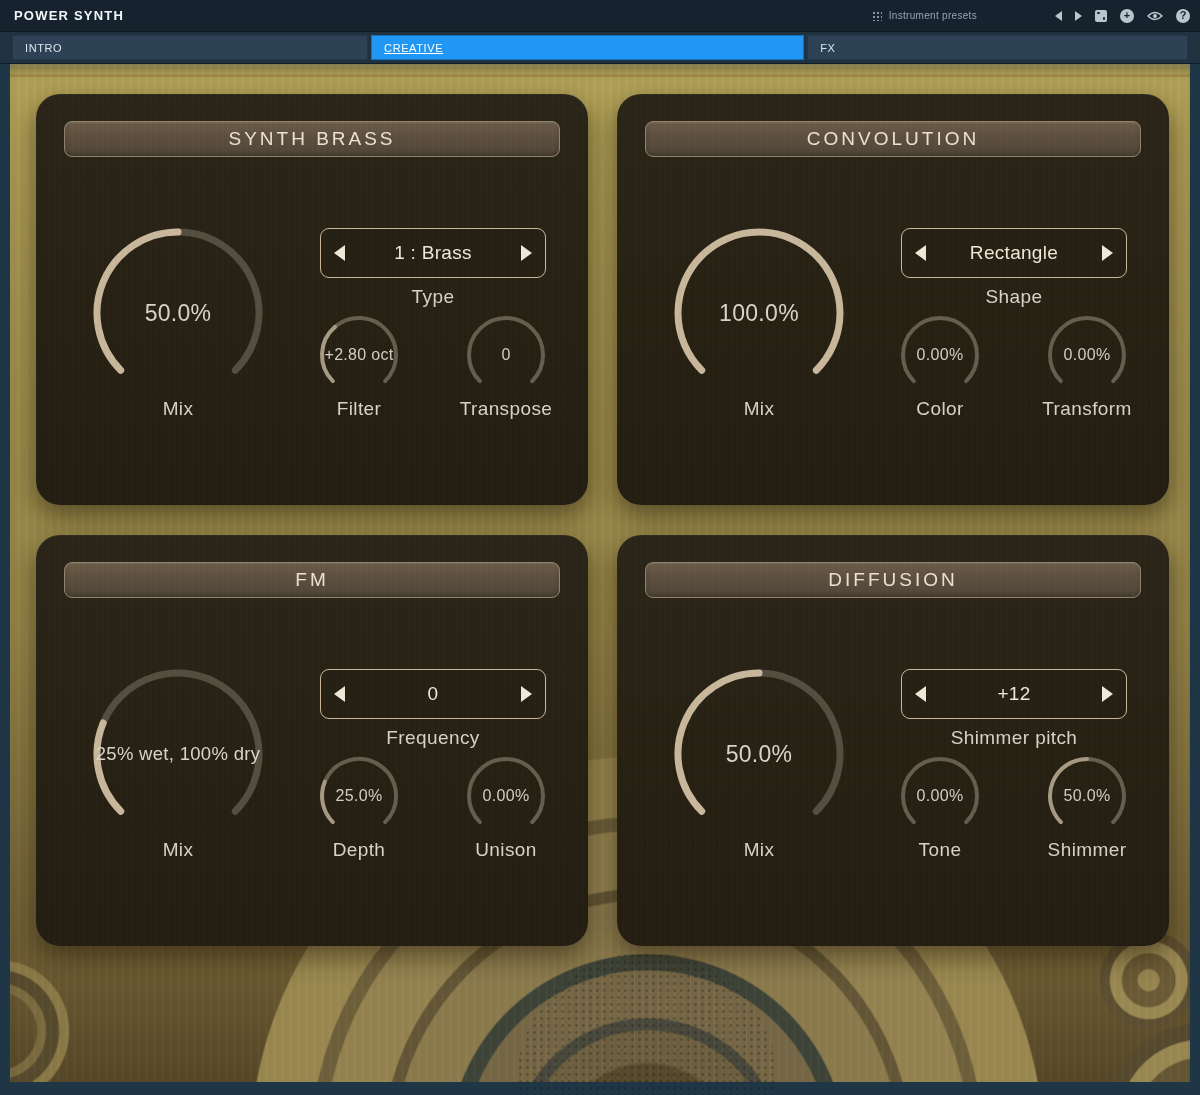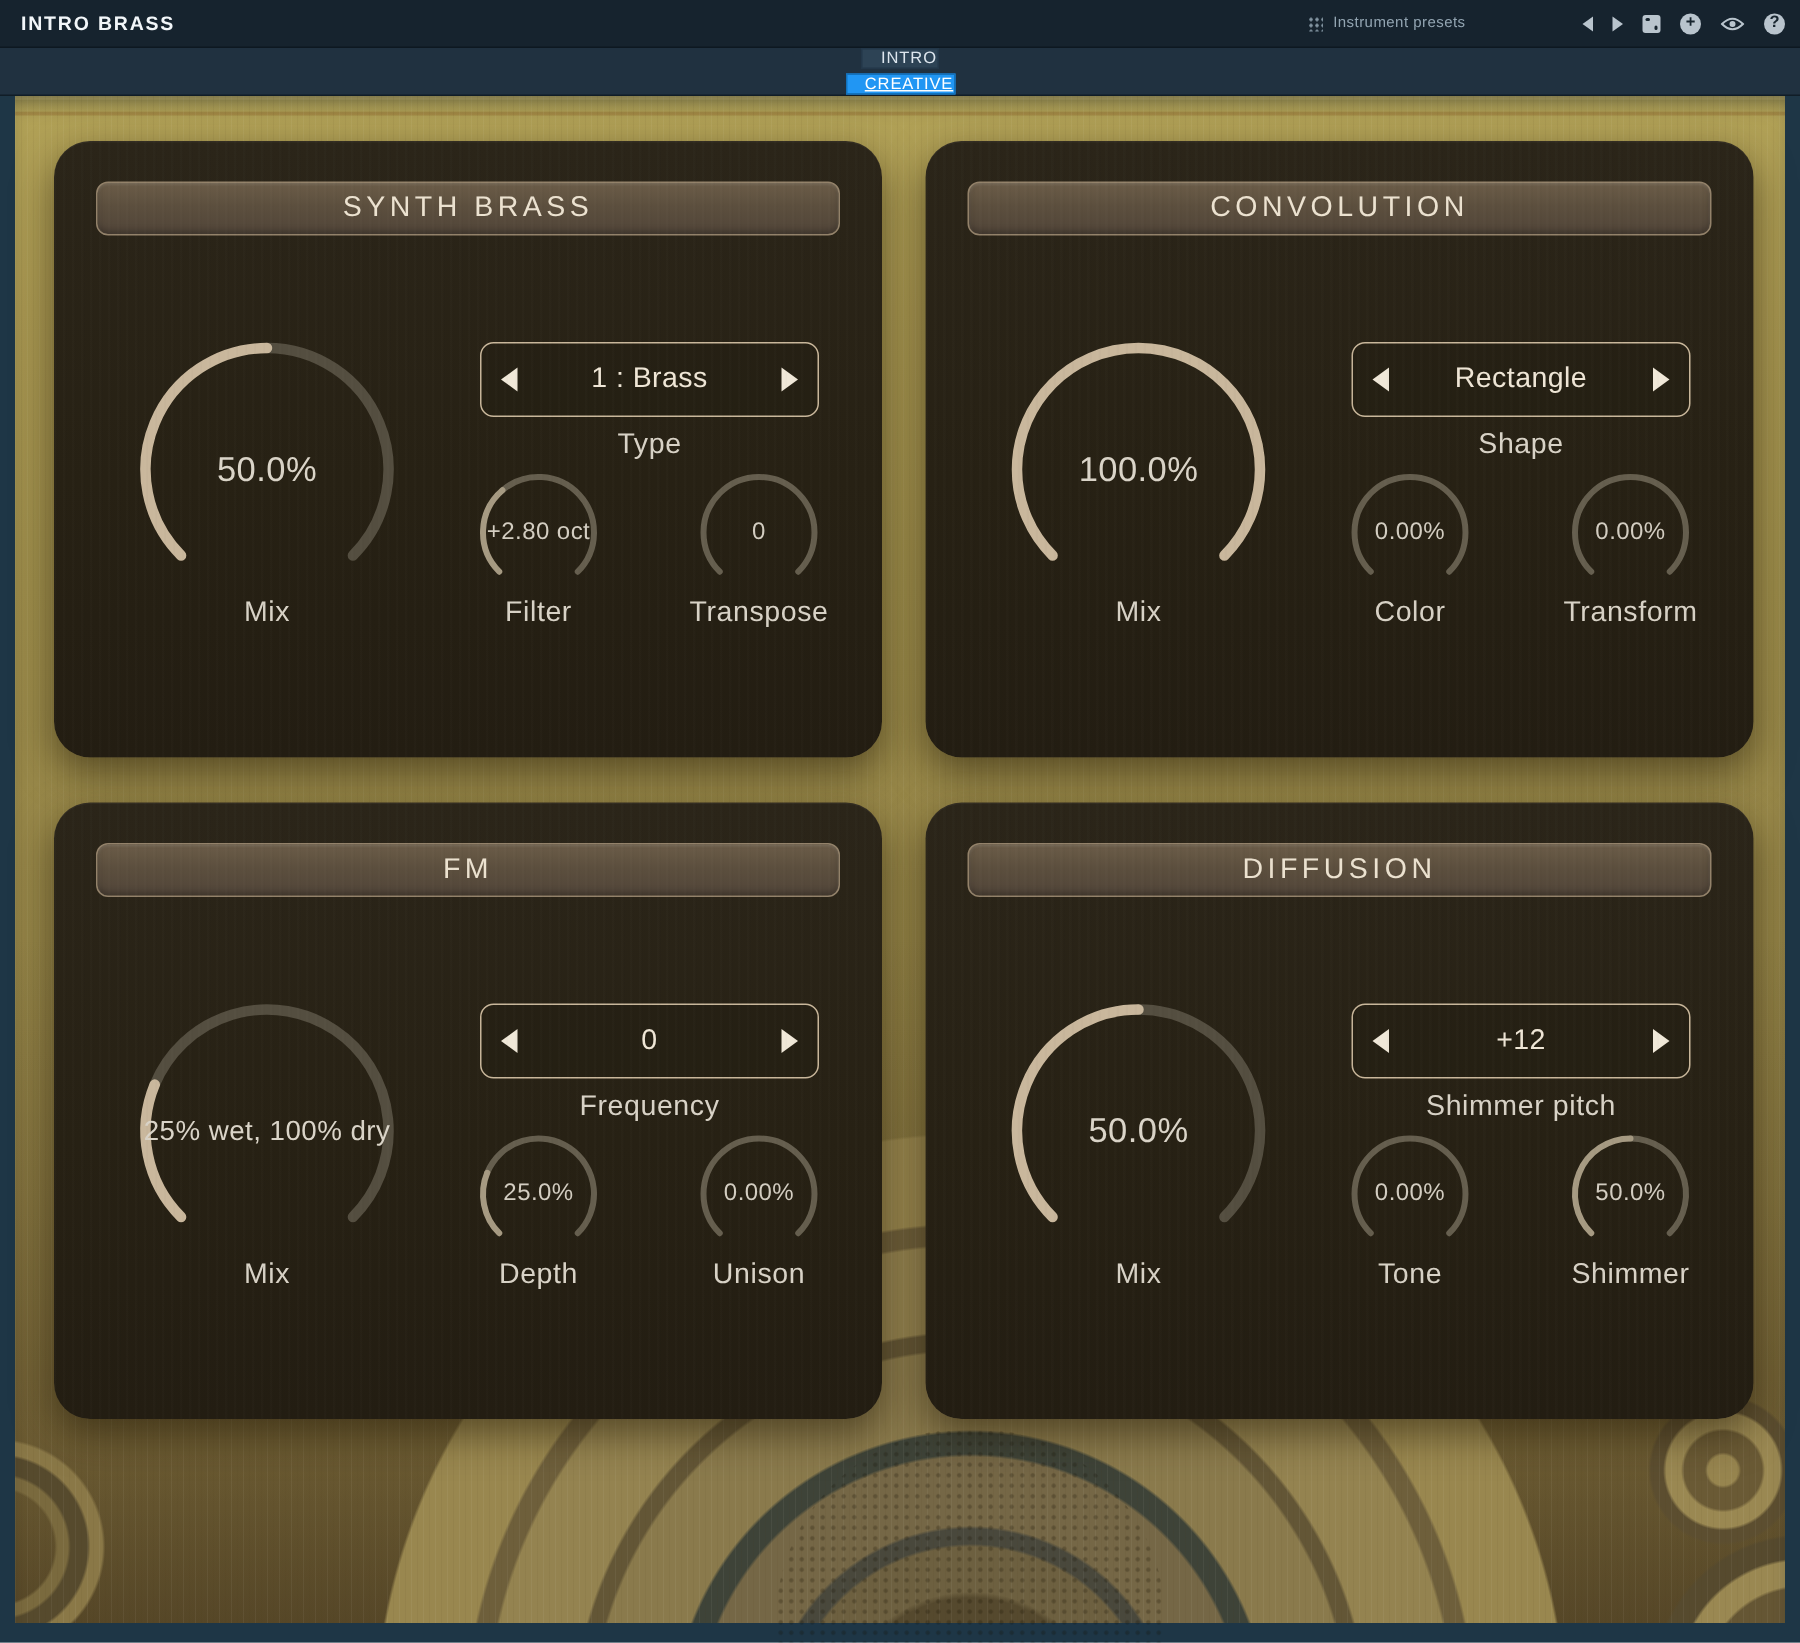--- a/index.html
+++ b/index.html
@@ -26,21 +26,21 @@
   .rand-icon::before, .rand-icon::after { content:""; position:absolute; width:2.5px; height:2.5px; border-radius:50%; background:#17242e; }
   .rand-icon::before { left:2px; top:2px; }
   .rand-icon::after { right:2px; bottom:2px; }
   .circ-icon { width:14px; height:14px; border-radius:50%; background:#b9c4cd; color:#17242e;
     font-size:11px; font-weight:bold; display:flex; align-items:center; justify-content:center; line-height:1; }
   .eye-icon svg { display:block; }
 
   
   .tabrow {
     height:32px; background:#203140; display:flex; align-items:center;
-    padding:0 12px; gap:3px; border-bottom:1px solid #101d27;flex-direction:column;
+    padding:0 12px; gap:3px; border-bottom:1px solid #101d27;
   }
   .tab {
     height:25px; display:flex; align-items:center; padding-left:12px;
     background:#2d4355; border:1px solid #233749; color:#dde6ee;
     font-size:11px; letter-spacing:.6px; cursor:pointer; white-space:nowrap;
   }
   .tab.active { background:#2196f3; border-color:#1272bd; color:#ffffff;text-decoration:underline; }
   .tab:nth-child(1){ flex:222 0 0; }
   .tab:nth-child(2){ flex:272 0 0; }
   .tab:nth-child(3){ flex:238 0 0; }
@@ -134,21 +134,21 @@
     position:absolute; left:284px; top:192px; width:226px; text-align:center;
     color:#d8d2c6; font-size:19px; letter-spacing:.4px; white-space:nowrap;
   }
 </style>
 </head>
 <body>
 
 <div class="window">
 
   <div class="titlebar">
-    <div class="app-title">INTRO BRASS</div>
+    <div class="app-title">POWER SYNTH</div>
     <div class="presets">
       <span class="grid-icon"></span>
       <span>Instrument presets</span>
     </div>
     <div class="tb-icons">
       <span class="tri tri-l"></span>
       <span class="tri tri-r"></span>
       <span class="rand-icon"></span>
       <span class="circ-icon">+</span>
       <span class="eye-icon">

